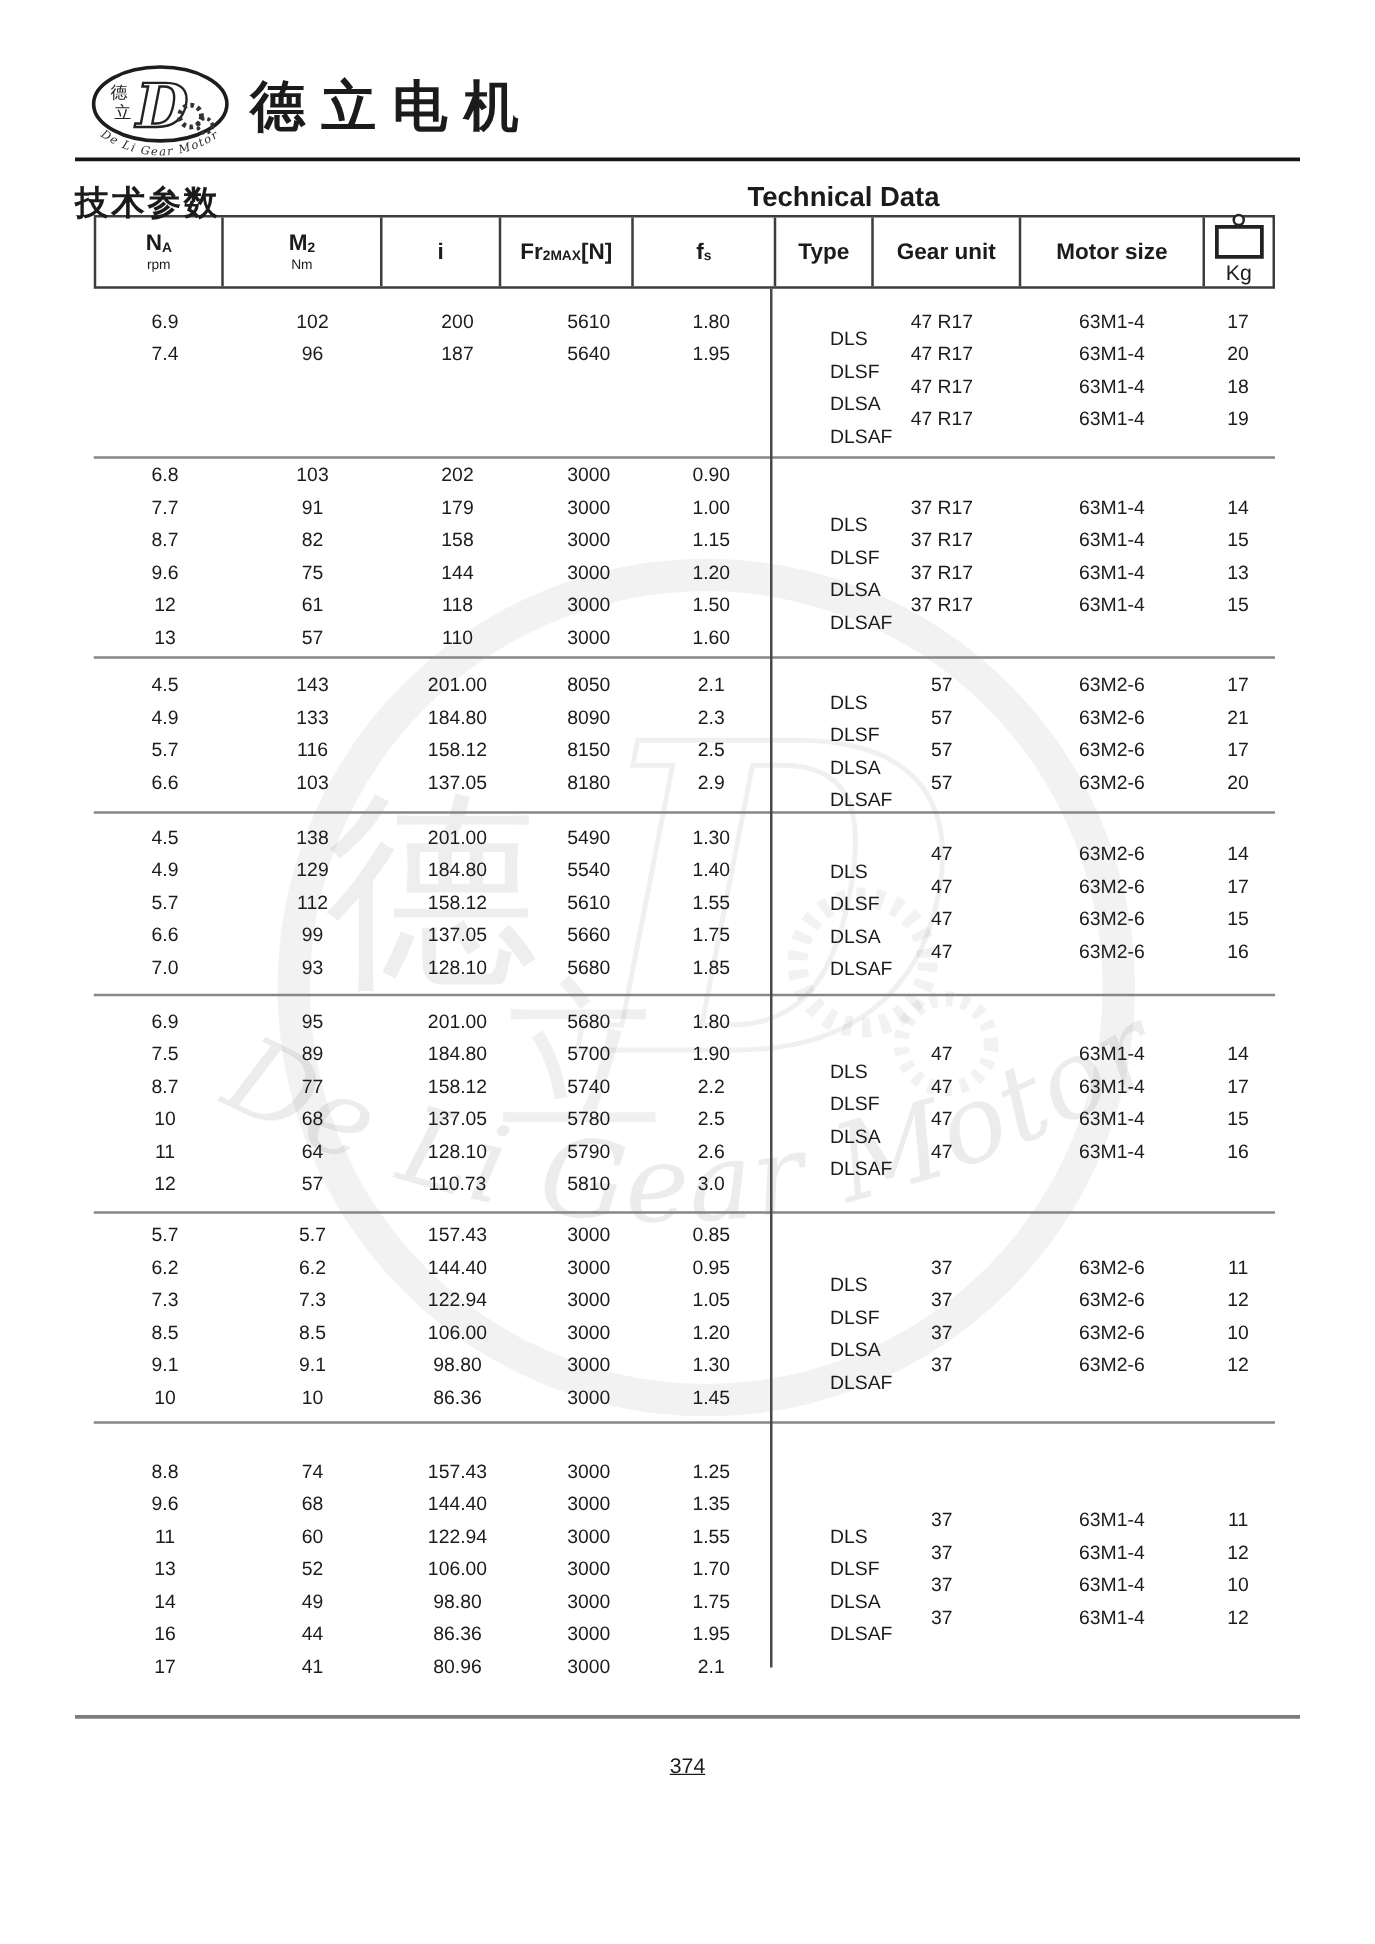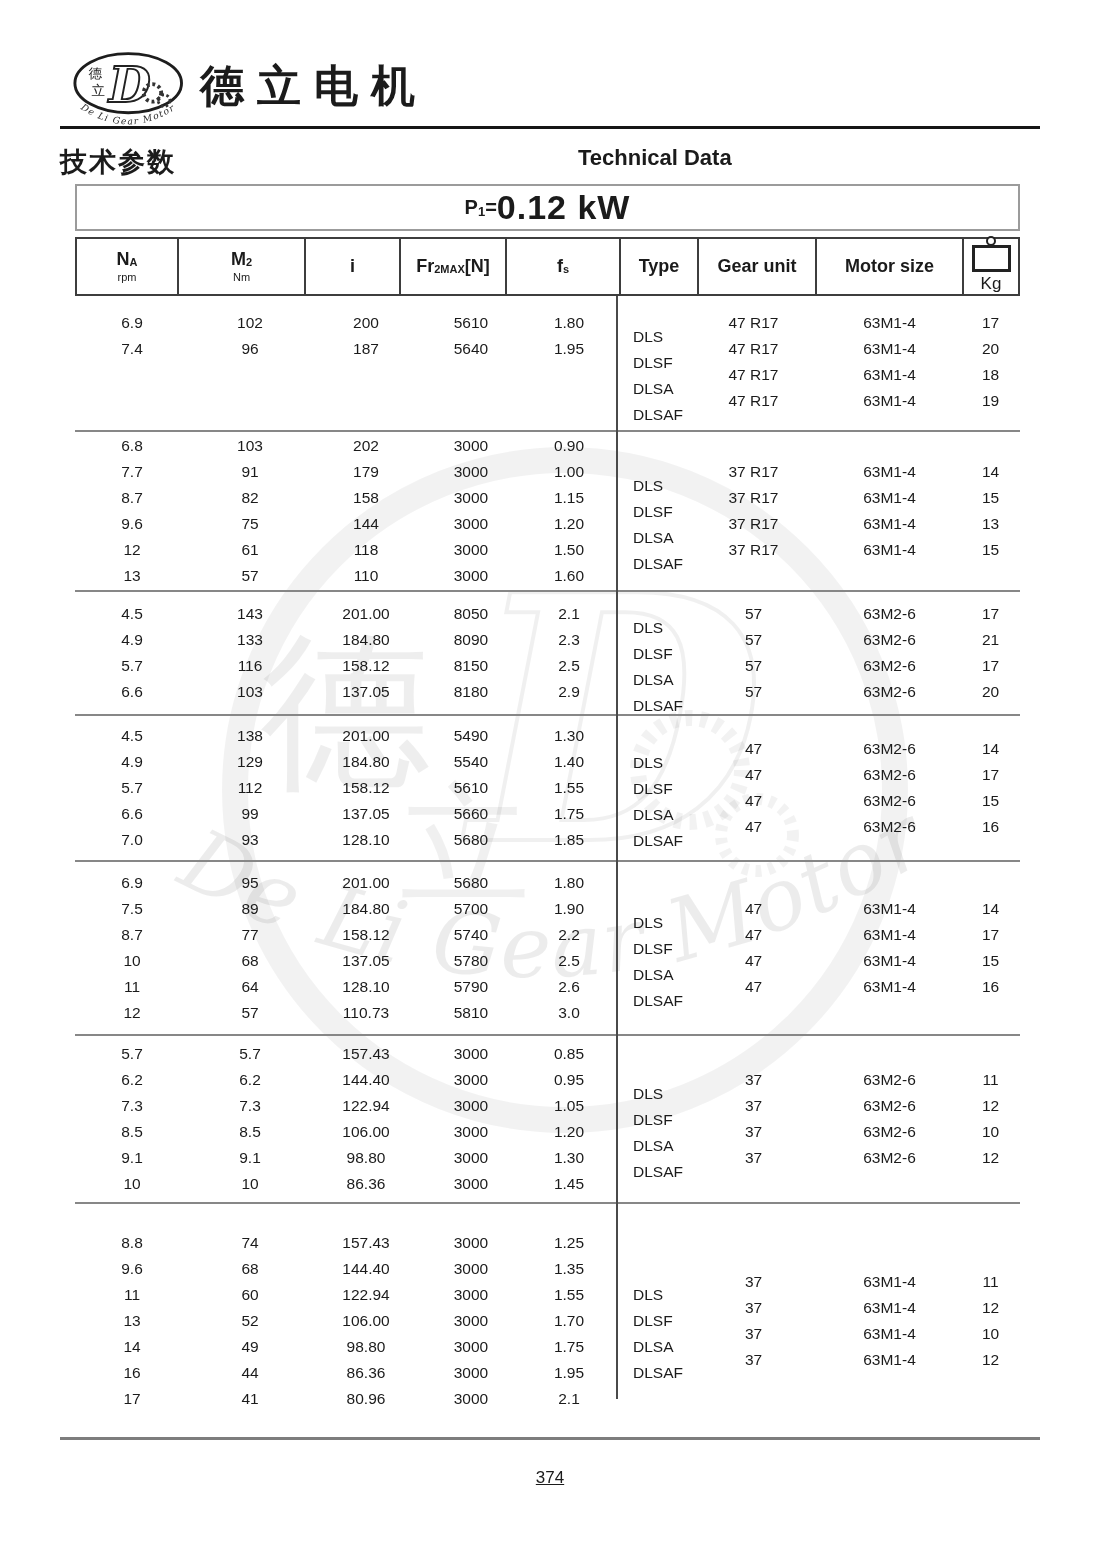--- a/index.html
+++ b/index.html
@@ -10,21 +10,21 @@
   
   .masthead{display:flex;align-items:flex-start;padding:50px 0 0 12px;height:76px;}
   .logo-svg{width:126px;height:76px;flex:0 0 auto;}
   .brand{font-family:"DejaVu Serif","Liberation Serif",serif;font-weight:bold;
          font-size:44px;letter-spacing:13px;margin:12px 0 0 2px;line-height:1.1;}
   .rule-top{height:3px;background:#161616;}
 
   
   .section-row{position:relative;height:28px;margin-top:15px;}
   .section-cn{font-size:27px;font-weight:bold;letter-spacing:2px;}
-  .section-en{position:absolute;left:518px;top:1px;font-size:22px;font-weight:bold;}
+  .section-en{position:absolute;left:538px;top:1px;font-size:22px;font-weight:bold;}
 
   
   .power-box{margin:12px 0 6px 15px;width:945px;height:47px;border:2px solid #9b9b9b;
              box-sizing:border-box;display:flex;align-items:center;justify-content:center;}
   .p-small{font-size:20px;font-weight:bold;}
   .p-small .sb{font-size:13px;vertical-align:-0.15em;}
   .p-big{font-size:34px;font-weight:bold;letter-spacing:1px;}
 
   
   .thead{margin-left:15px;width:945px;height:59px;border:2px solid #3d3d3d;box-sizing:border-box;display:flex;}
@@ -53,21 +53,21 @@
   .block:nth-of-type(5){height:174px}
   .block:nth-of-type(6){height:168px}
   .block:nth-of-type(7){height:233px}
   .side{display:flex;flex-direction:column;justify-content:center;box-sizing:border-box;}
   .side-l{width:542px;}
   .side-r{width:403px;}
   .block.first .side{justify-content:flex-start;padding-top:14px;}
   .row{height:26px;display:flex;align-items:center;font-size:15.5px;}
   .c{text-align:center;box-sizing:border-box;}
   .l0{width:114px}.l1{width:122px}.l2{width:110px}.l3{width:100px}.l4{width:96px}
-  .r0{width:86px;text-align:left;padding-left:16px;margin-top:27px;}
+  .r0{width:86px;text-align:left;padding-left:47px;margin-top:27px;}
   .r1{width:101px}
   .r2{width:147px;padding-left:24px;}
   .r3{width:69px;padding-left:10px;}
 
   
   .rule-footer{width:980px;height:3px;background:#7d7d7d;}
   .page-num{text-align:center;font-size:17px;margin-top:28px;text-decoration:underline;}
 
   
   .watermark{position:absolute;top:0;left:0;z-index:0;pointer-events:none;}
@@ -113,24 +113,20 @@
       <div class="brand">德立电机</div>
     </div>
 
     <div class="rule-top"></div>
 
     <div class="section-row">
       <span class="section-cn">技术参数</span>
       <span class="section-en">Technical Data</span>
     </div>
 
-    <div class="power-box">
-      <span class="p-small"><span>P</span><span class="sb">1</span><span>=</span></span>
-      <span class="p-big">0.12 kW</span>
-    </div>
 
     <div class="thead">
       <div class="th hw0">
         <div class="th-main"><span>N</span><span class="sb">A</span></div>
         <div class="th-unit">rpm</div>
       </div>
       <div class="th hw1">
         <div class="th-main"><span>M</span><span class="sb">2</span></div>
         <div class="th-unit">Nm</div>
       </div>

